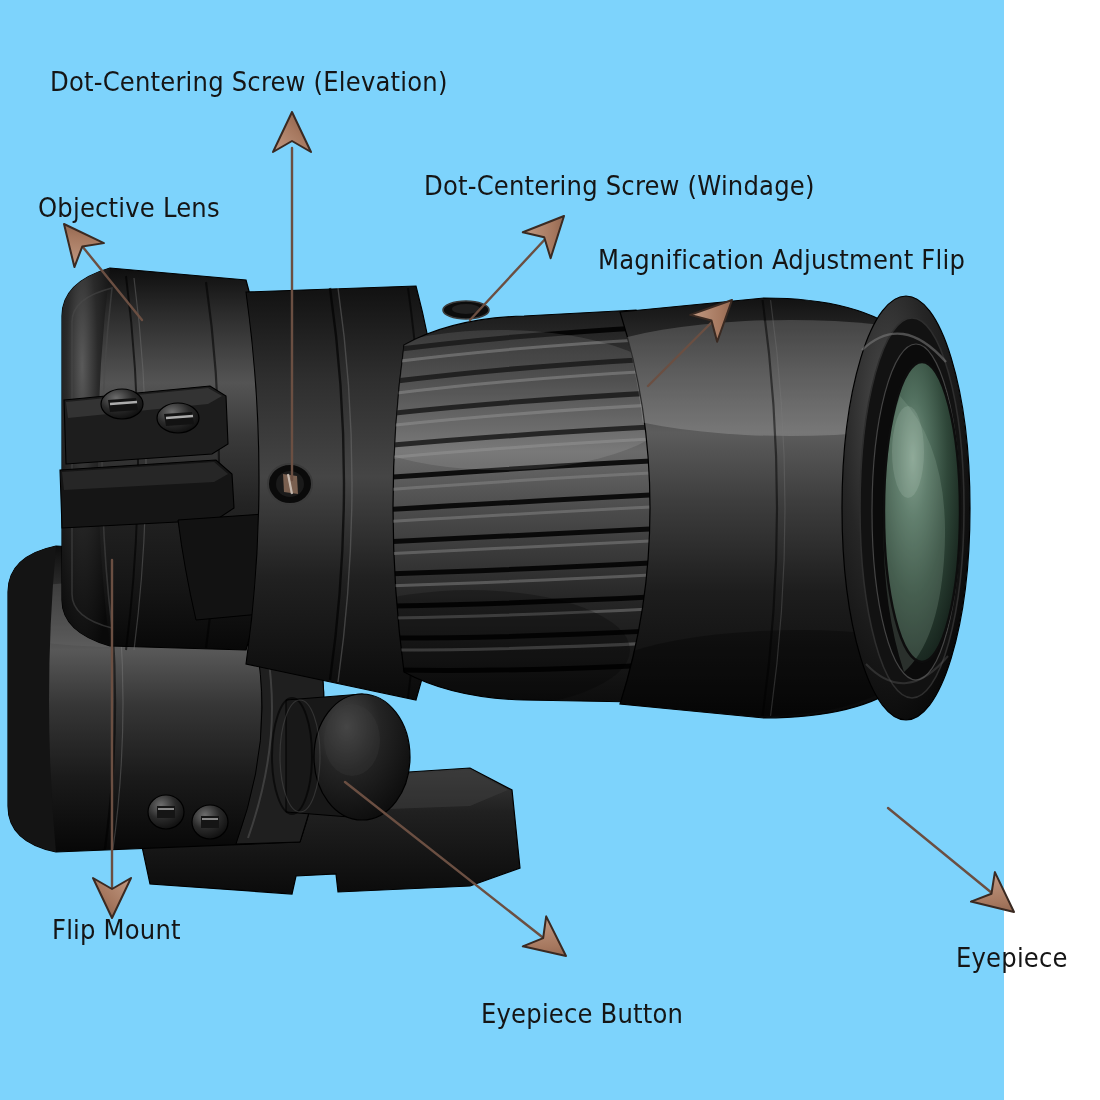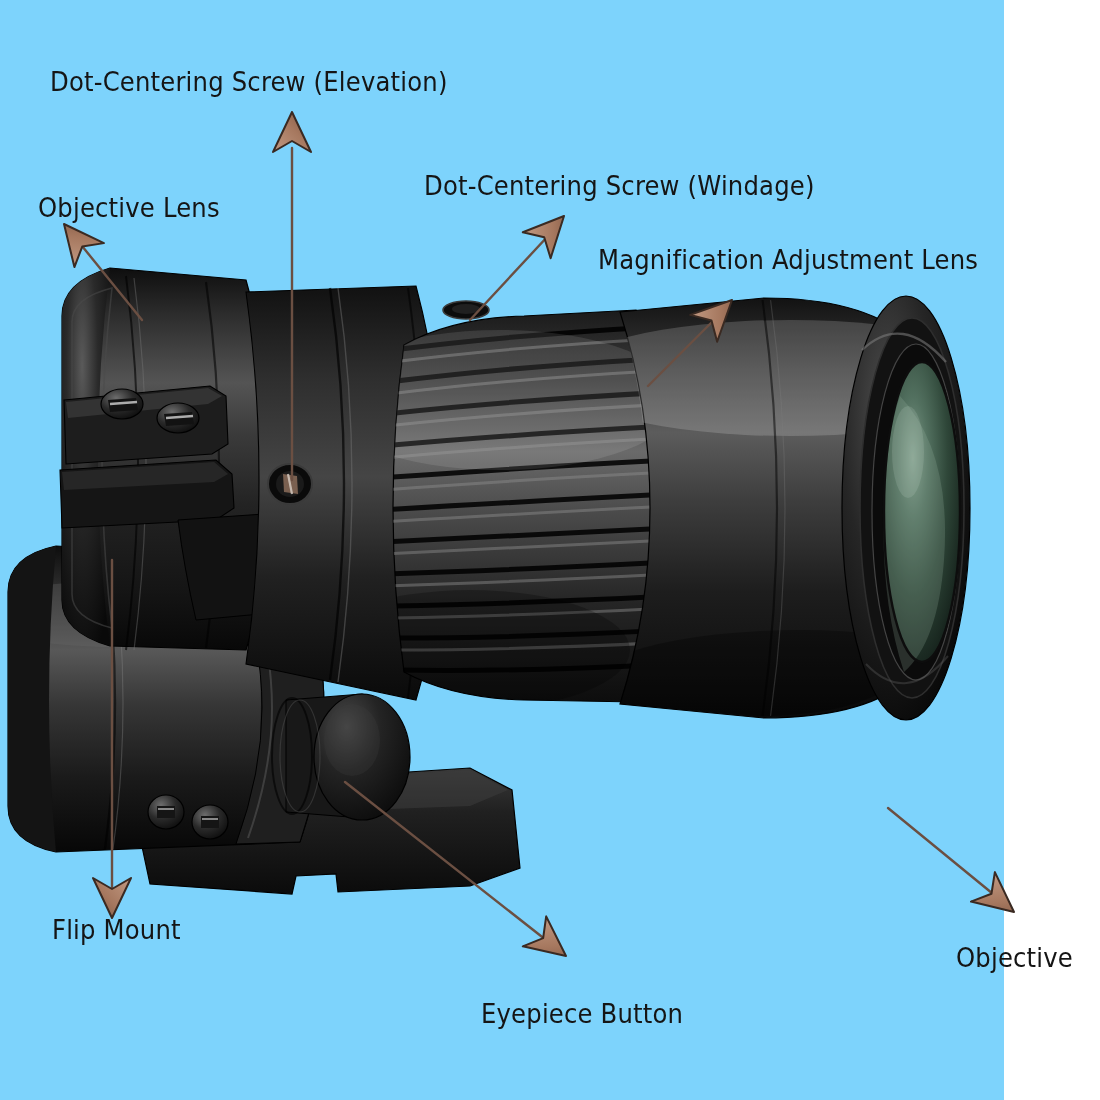--- a/index.html
+++ b/index.html
@@ -269,19 +269,19 @@
         <path d="M0,0 L-40,-19 L-29,0 L-40,19 Z" fill="url(#gArrow)" stroke="#3a2a22" stroke-width="2" stroke-linejoin="round" transform="translate(112,918) rotate(90)"></path>
         <path d="M0,0 L-40,-19 L-29,0 L-40,19 Z" fill="url(#gArrow)" stroke="#3a2a22" stroke-width="2" stroke-linejoin="round" transform="translate(566,956) rotate(38)"></path>
         <path d="M0,0 L-40,-19 L-29,0 L-40,19 Z" fill="url(#gArrow)" stroke="#3a2a22" stroke-width="2" stroke-linejoin="round" transform="translate(1014,912) rotate(39)"></path>
       </g>
   </svg>
 
   <div id="labels">
       <div class="callout" style="left: 50px; top: 68px; color: rgb(21, 21, 21); font-size: 27px;">Dot-Centering Screw (Elevation)</div>
       <div class="callout" style="left: 2px; top: 194px; color: rgb(21, 21, 21); font-size: 27px; margin-left: 36px;">Objective Lens</div>
       <div class="callout" style="left: 424px; top: 152px; color: rgb(21, 21, 21); font-size: 27px; margin-top: 20px;">Dot-Centering Screw (Windage)</div>
-      <div class="callout" style="left: 598px; top: 246px; color: rgb(21, 21, 21); font-size: 27px;">Magnification Adjustment Lens</div>
+      <div class="callout" style="left: 598px; top: 246px; color: rgb(21, 21, 21); font-size: 27px;">Magnification Adjustment Flip</div>
       <div class="callout" style="left: 52px; top: 916px; color: rgb(21, 21, 21); font-size: 27px;">Flip Mount</div>
       <div class="callout" style="left: 481px; top: 1000px; color: rgb(21, 21, 21); font-size: 27px;">Eyepiece Button</div>
-      <div class="callout" style="left: 956px; top: 944px; color: rgb(21, 21, 21); font-size: 27px;">Objective</div>
+      <div class="callout" style="left: 956px; top: 944px; color: rgb(21, 21, 21); font-size: 27px;">Eyepiece</div>
     </div>
 
 </div>
 
 </body></html>

